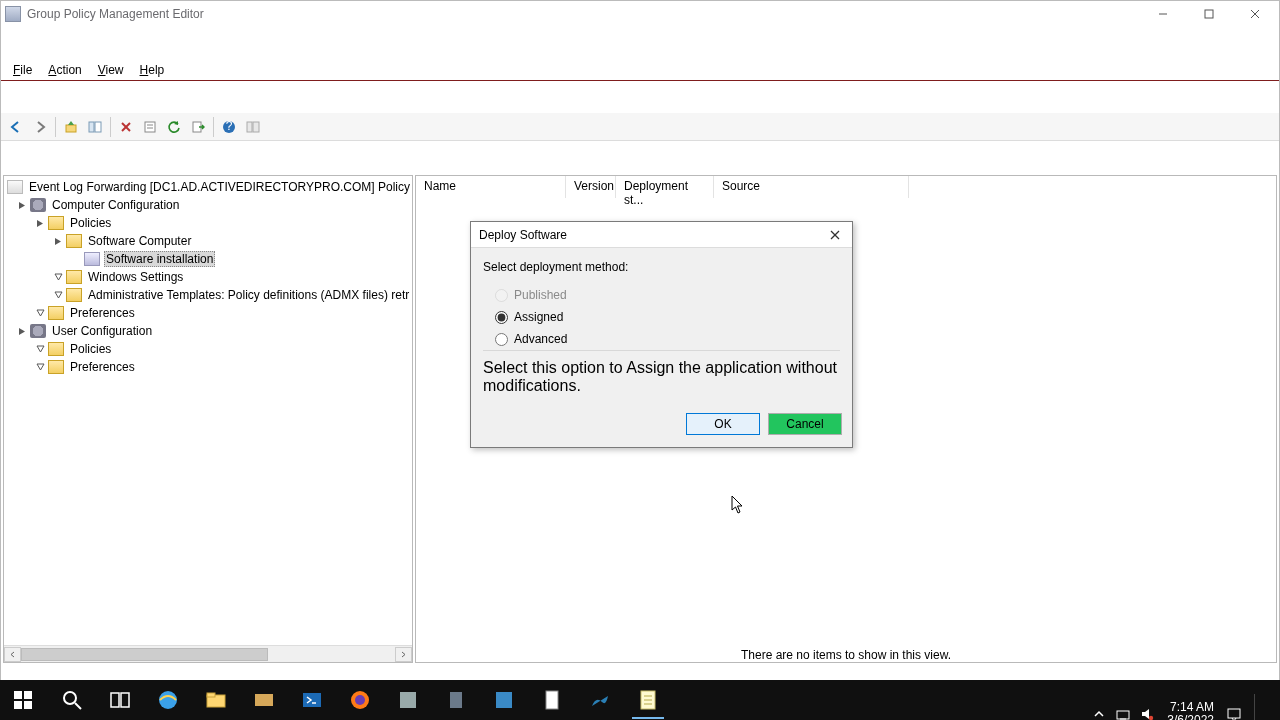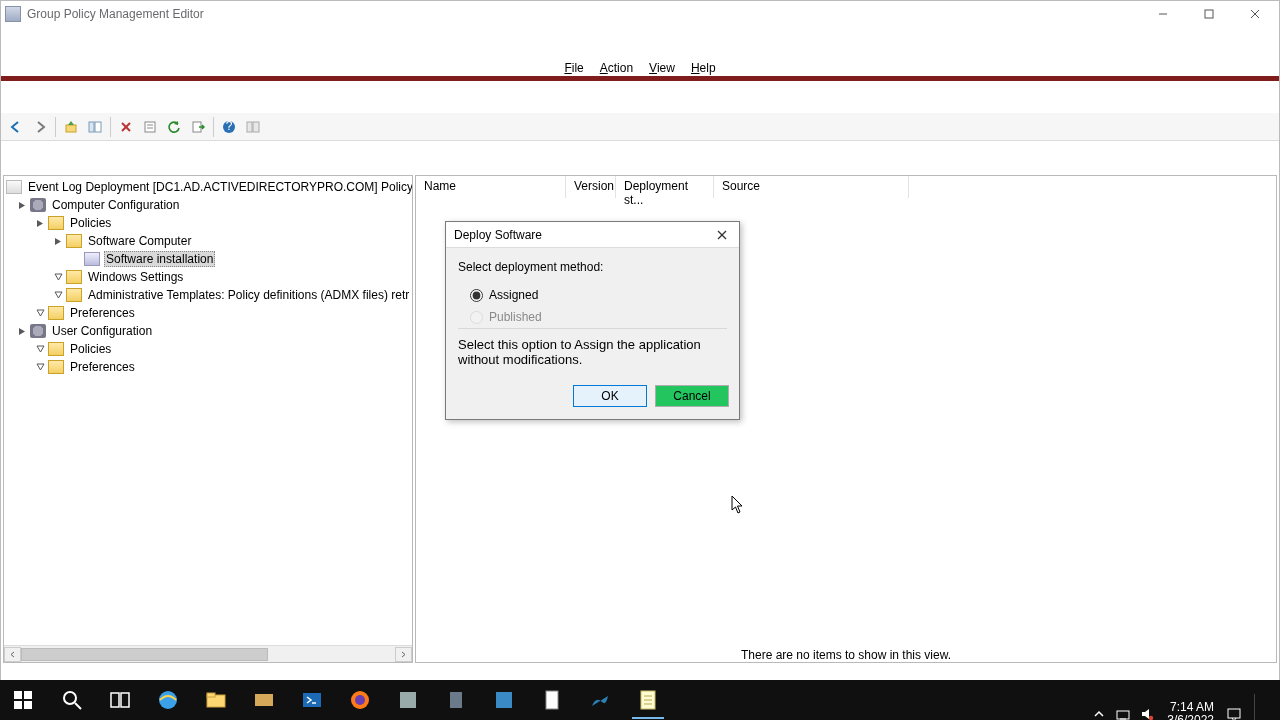--- a/index.html
+++ b/index.html
@@ -7,21 +7,21 @@
 
 
 .window { width: 1280px; height: 720px; display: flex; flex-direction: column; border: 1px solid #bbb; gap: 32px; }
 .titlebar { height: 26px; background: #fff; display: flex; align-items: center; padding: 0 4px; color: #6a6a6e; }
 .titlebar .app-icon { width: 16px; height: 16px; margin-right: 6px; background: linear-gradient(#d0d8e8,#a0acc4); border: 1px solid #8892a6; }
 .titlebar .title-text { flex: 1; font-size: 12px; }
 .titlebar .win-btns { display: flex; gap: 18px; padding-right: 6px; }
 .titlebar .win-btn { width: 28px; height: 18px; display: flex; align-items: center; justify-content: center; color: #666; }
 .titlebar .win-btn svg { width: 10px; height: 10px; stroke: #555; stroke-width: 1; fill: none; }
 
-.menubar { height: 22px; display: flex; align-items: center; padding: 0 4px; border-bottom: 5px solid #7f1d1d; justify-content: center; }
+.menubar { height: 22px; display: flex; align-items: center; padding: 0 4px; border-bottom: 1px solid #7f1d1d; }
 .menubar .menu-item { padding: 3px 8px; font-size: 12px; color: #000; }
 .menubar .menu-item:first-letter { text-decoration: underline; }
 
 .toolbar { height: 28px; display: flex; align-items: center; padding: 1px 4px; gap: 2px; border-bottom: 1px solid #dcdcdc; background: #f6f6f6; }
 .tool-btn { width: 22px; height: 22px; display: flex; align-items: center; justify-content: center; border: 1px solid transparent; }
 .tool-sep { width: 1px; height: 20px; background: #ccc; margin: 0 2px; }
 
 
 .content { flex: 1; display: flex; min-height: 0; }
 .tree-pane { width: 410px; display: flex; flex-direction: column; border: 1px solid #b9b9b9; margin: 2px 1px 2px 2px; background: #fff; position: relative; }
@@ -44,32 +44,32 @@
 .tree-scroll .sb-track { flex: 1; height: 15px; position: relative; }
 .tree-scroll .sb-thumb { position: absolute; left: 0; width: 66%; height: 13px; top: 1px; background: #cdcdcd; border: 1px solid #bbb; }
 
 .list-pane { flex: 1; border: 1px solid #b9b9b9; margin: 2px 2px 2px 1px; background: #fff; display: flex; flex-direction: column; }
 .list-header { height: 22px; display: flex; align-items: stretch; }
 .list-header .col { border-right: 1px solid #e3e3e3; padding: 3px 8px; font-size: 12px; color: #000; background: #fff; }
 .list-header .col:last-child { border-right: none; }
 .list-body { flex: 1; display: flex; align-items: flex-end; justify-content: center; padding-top: 12px; color: #000; font-size: 12px; }
 
 
-.dialog { position: absolute; left: 445px; top: 221px; width: 295px; background: #f0f0f0; border: 1px solid #7a7a7a; box-shadow: 2px 2px 6px rgba(0,0,0,.25); }
+.dialog { position: absolute; left: 470px; top: 221px; width: 383px; background: #f0f0f0; border: 1px solid #7a7a7a; box-shadow: 2px 2px 6px rgba(0,0,0,.25); }
 .dialog-title { height: 26px; display: flex; align-items: center; padding: 0 8px; background: #fff; border-bottom: 1px solid #dcdcdc; }
 .dialog-title .dtxt { flex: 1; font-size: 12px; }
 .dialog-title .dclose { width: 18px; height: 18px; display: flex; align-items: center; justify-content: center; }
 .dialog-title .dclose svg { width: 10px; height: 10px; stroke: #333; stroke-width: 1.2; }
 .dialog-body { padding: 12px 12px 6px; }
 .dialog-body .prompt { font-size: 12px; margin-bottom: 10px; }
 .radio-row { display: flex; align-items: center; height: 22px; padding-left: 12px; }
 .radio-row input { width: 13px; height: 13px; margin-right: 6px; accent-color: #333; }
 .radio-row.disabled { color: #8a8a8a; }
 .radio-row.disabled input { opacity: .55; }
-.dialog-desc { font-size: 13px; padding: 0 0 4px; border-top: 1px solid #d8d8d8; padding-top: 8px; }
+.dialog-desc { font-size: 16px; padding: 0 0 4px; border-top: 1px solid #d8d8d8; padding-top: 8px; }
 .dialog-btns { display: flex; justify-content: flex-end; gap: 8px; padding: 8px 10px 12px; }
 .dialog-btns button { width: 74px; height: 22px; font-size: 12px; background: #22c55e; border: 1px solid #adadad; }
 .dialog-btns button.primary { background: #e5f1fb; border: 1px solid #0078d7; }
 
 
 .statusbar { height: 22px; border-top: 1px solid #ccc; background: #f3f3f3; display: flex; }
 .statusbar .cell { border-right: 1px solid #ddd; }
 .statusbar .cell.big { width: 1055px; }
 .statusbar .cell.small { flex: 1; }
 
@@ -192,21 +192,21 @@
   </div>
 
   <div class="content">
 
     <div class="tree-pane">
       <div class="tree">
         <div class="tree-row">
           <span class="spacer" style="width:2px"></span>
           <span class="twisty"></span>
           <span class="node-icon policy-icon"></span>
-          <span class="label">Event Log Deployment [DC1.AD.ACTIVEDIRECTORYPRO.COM] Policy</span>
+          <span class="label">Event Log Forwarding [DC1.AD.ACTIVEDIRECTORYPRO.COM] Policy</span>
         </div>
         <div class="tree-row">
           <span class="spacer" style="width:12px"></span>
           <span class="twisty">
               <svg viewBox="0 0 9 9">
                 <path d="M1 1 L7 4.5 L1 8 Z" fill="#595959"></path>
               </svg>
             </span>
           <span class="node-icon gear-icon"></span>
           <span class="label">Computer Configuration</span>
@@ -342,27 +342,31 @@
     <div class="dtxt">Deploy Software</div>
     <div class="dclose">
       <svg viewBox="0 0 10 10">
           <line x1="1" y1="1" x2="9" y2="9"></line>
           <line x1="9" y1="1" x2="1" y2="9"></line>
         </svg>
     </div>
   </div>
   <div class="dialog-body">
     <div class="prompt">Select deployment method:</div>
+    <label class="radio-row disabled">
+      <input type="radio" name="deploy" disabled="" style="">
+      <span>Published</span>
+    </label>
     <label class="radio-row">
       <input type="radio" name="deploy" checked="" style="">
       <span>Assigned</span>
     </label>
-    <label class="radio-row disabled">
-      <input type="radio" name="deploy" disabled="" style="">
-      <span>Published</span>
+    <label class="radio-row">
+      <input type="radio" name="deploy" style="">
+      <span>Advanced</span>
     </label>
     <div class="dialog-desc">Select this option to Assign the application without modifications.</div>
   </div>
   <div class="dialog-btns">
     <button class="primary">OK</button>
     <button>Cancel</button>
   </div>
 </div>
 
 <div class="cursor-sprite">

